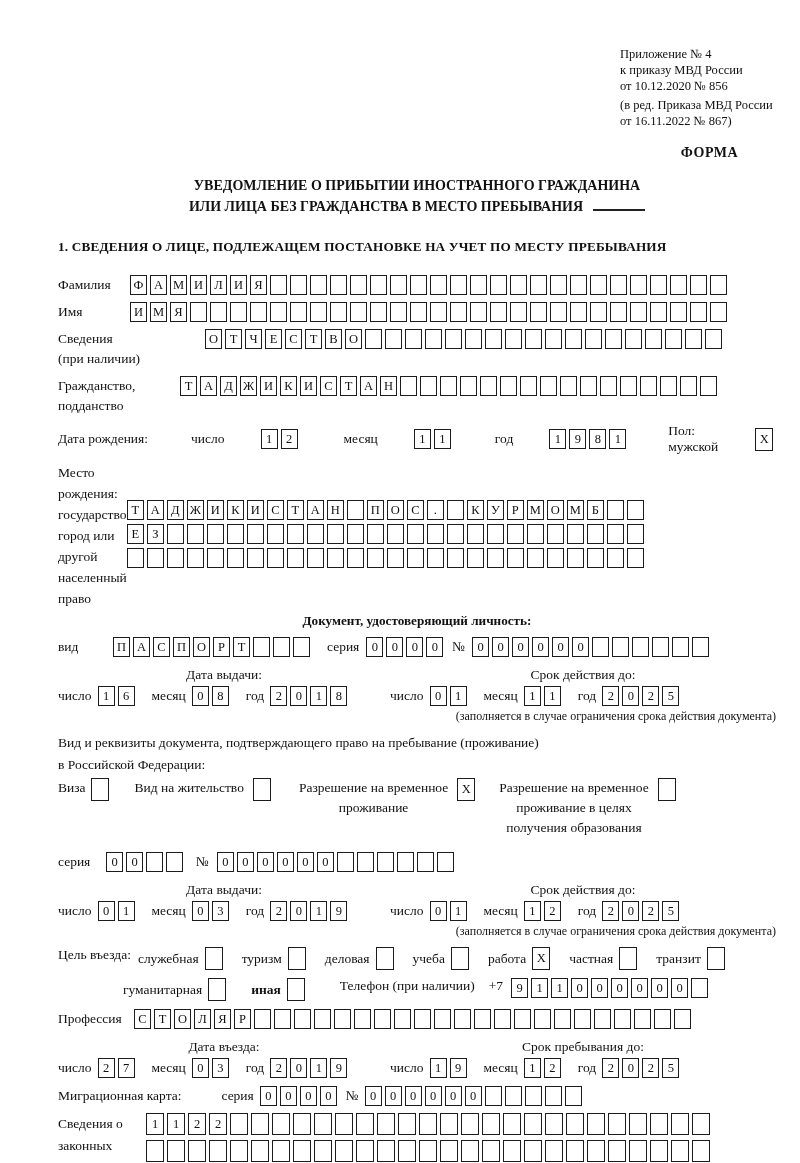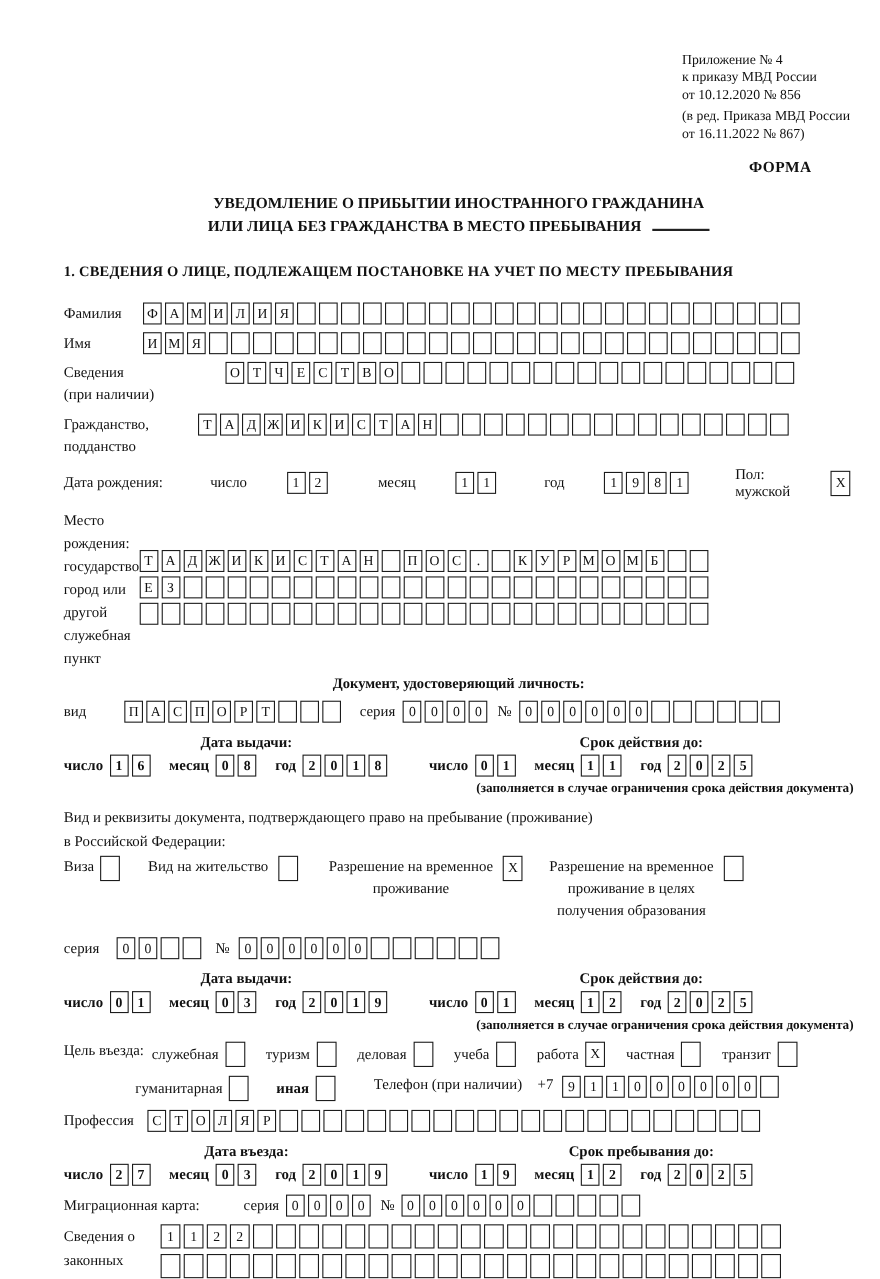--- a/index.html
+++ b/index.html
@@ -39,21 +39,21 @@
   .bp-labels { width:149px; line-height:21px; }
   .bp-rows .cells { margin-bottom:4px; }
 
   .center-bold { text-align:center; font-weight:bold; font-size:13.2px; margin:2px 0 8px 0; }
 
   .inline-gap { margin:0 5px 0 12px; }
   .small-gap { margin-right:5px; }
 
   
   .datepair { margin-bottom:8px; }
-  .dp-cols { display:flex;font-weight:bold; }
+  .dp-cols { display:flex; }
   .dp-left { width:332px; }
   .dp-right { flex:1; }
   .dp-head { text-align:center; margin-bottom:3px; }
   .dp-row { display:flex; align-items:center; }
   .dp-row .t { margin-right:6px; }
   .dp-row .t2 { margin:0 6px 0 14px; }
   .dp-note { font-size:12px; text-align:right; margin-top:3px; }
 
   
   .res-lines { line-height:22px; margin-bottom:2px; }
@@ -268,21 +268,21 @@
     <span class="cbox cells">
         <span class="cell"></span>
       </span>
   </div>
 
   <div class="bp">
     <div class="bp-labels">
       <div>Место рождения:</div>
       <div>государство</div>
       <div>город или другой</div>
-      <div>служебная пункт</div>
+      <div>населенный право</div>
     </div>
     <div class="bp-rows">
       <div class="cells">
           <span class="cell">Т</span>
           <span class="cell">А</span>
           <span class="cell">Д</span>
           <span class="cell">Ж</span>
           <span class="cell">И</span>
           <span class="cell">К</span>
           <span class="cell">И</span>

